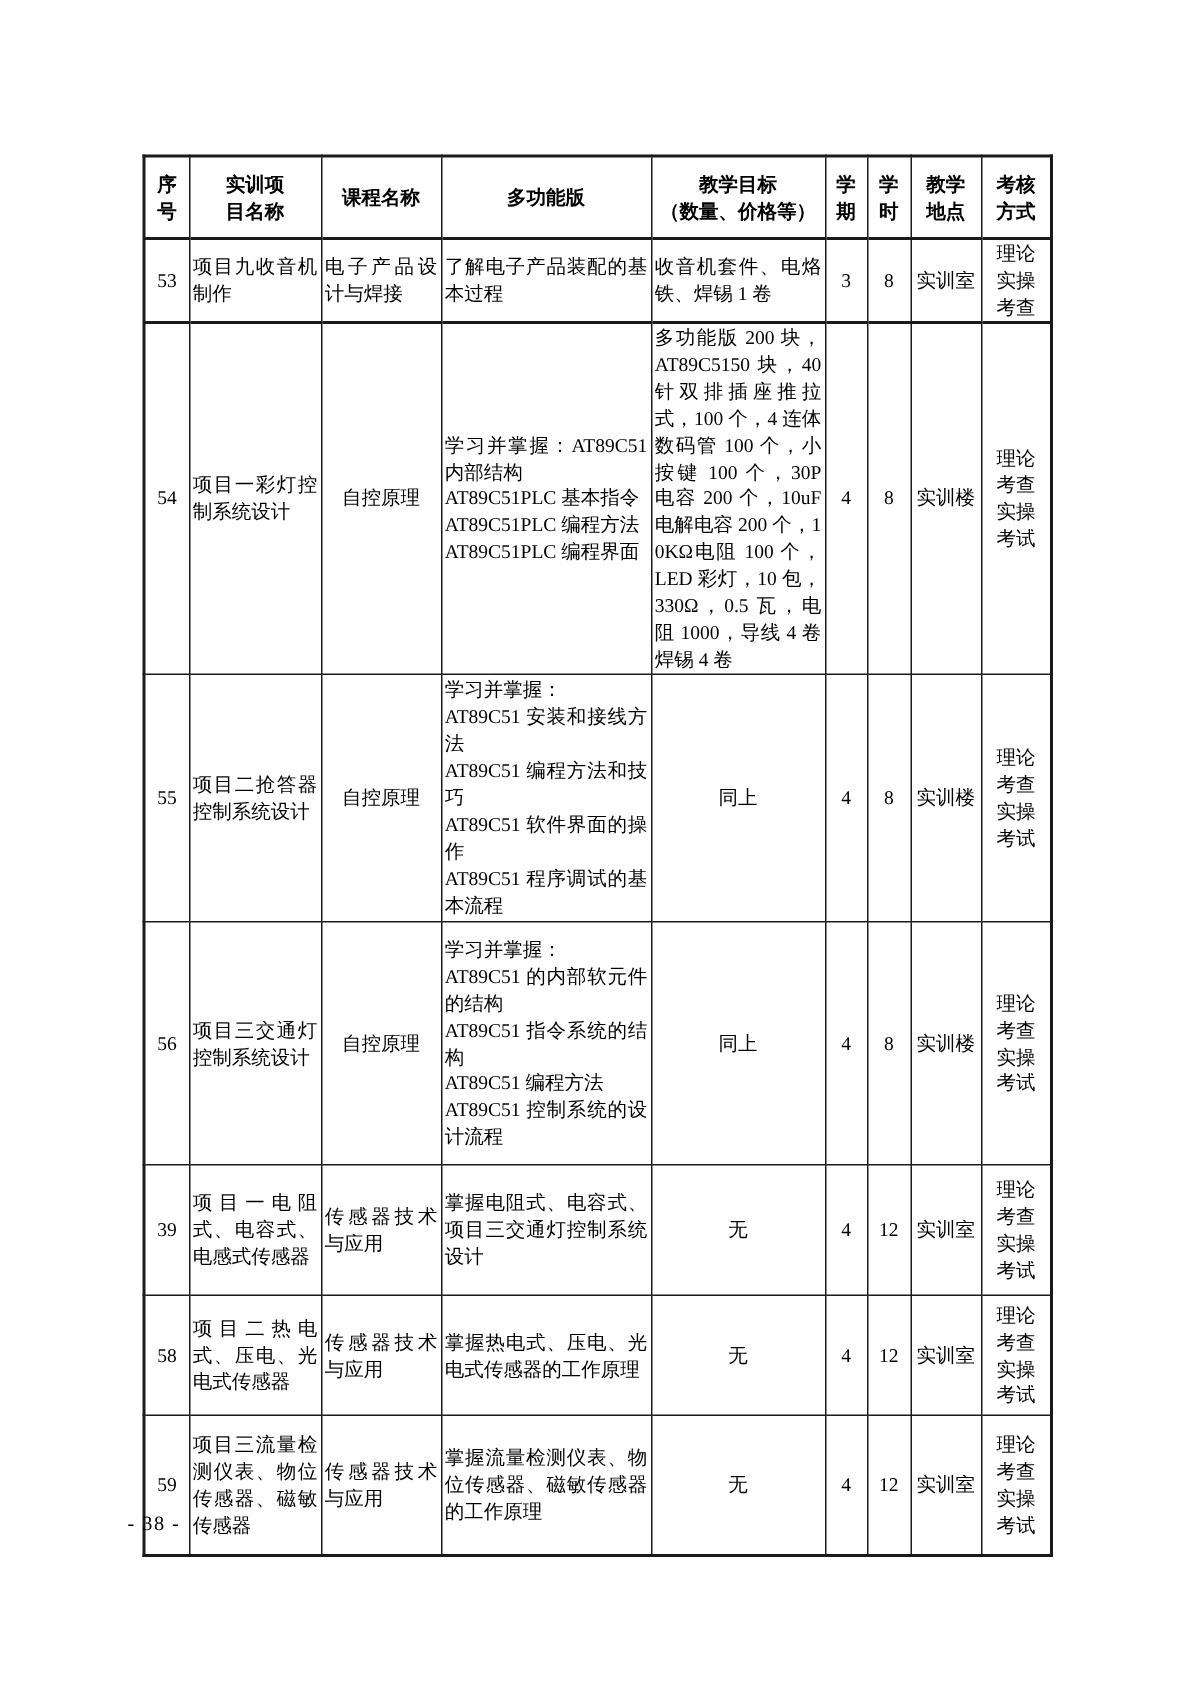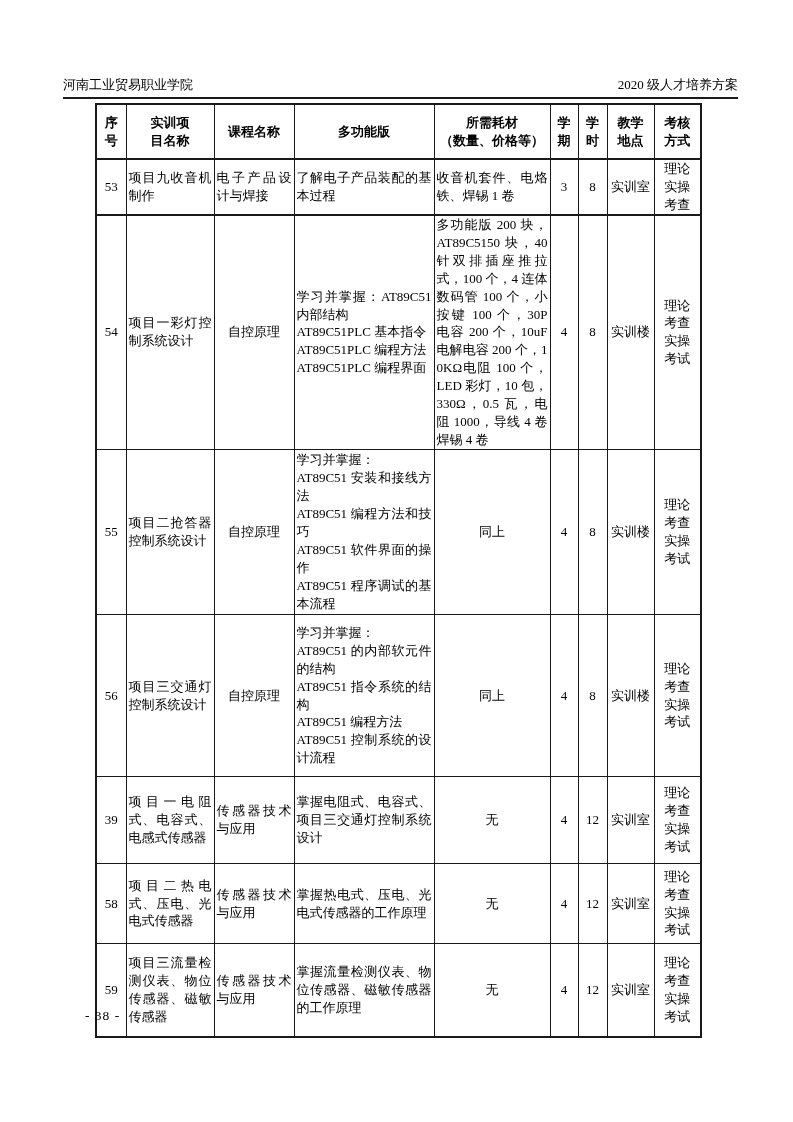--- a/index.html
+++ b/index.html
@@ -75,24 +75,20 @@
     left: 85px;
     font-size: 13.5px;
     letter-spacing: 1px;
   }
 </style>
 </head>
 <body>
 
 <div class="page">
 
-  <div class="page-header">
-    <span>河南工业贸易职业学院</span>
-    <span>2020 级人才培养方案</span>
-  </div>
 
   <table class="doc-table">
     <colgroup>
       <col style="width:30px">
         <col style="width:88px">
         <col style="width:80px">
       <col style="width:140px">
         <col style="width:116px">
         <col style="width:28px">
       <col style="width:29px">
@@ -100,21 +96,21 @@
         <col style="width:47px">
     </colgroup>
     <thead>
       <tr class="hrow">
         <th>序
 号</th>
         <th>实训项
 目名称</th>
         <th>课程名称</th>
         <th>多功能版</th>
-        <th>所需耗材
+        <th>教学目标
 （数量、价格等）</th>
         <th class="sem">学
 期</th>
         <th>学
 时</th>
         <th>教学
 地点</th>
         <th>考核
 方式</th>
       </tr>

